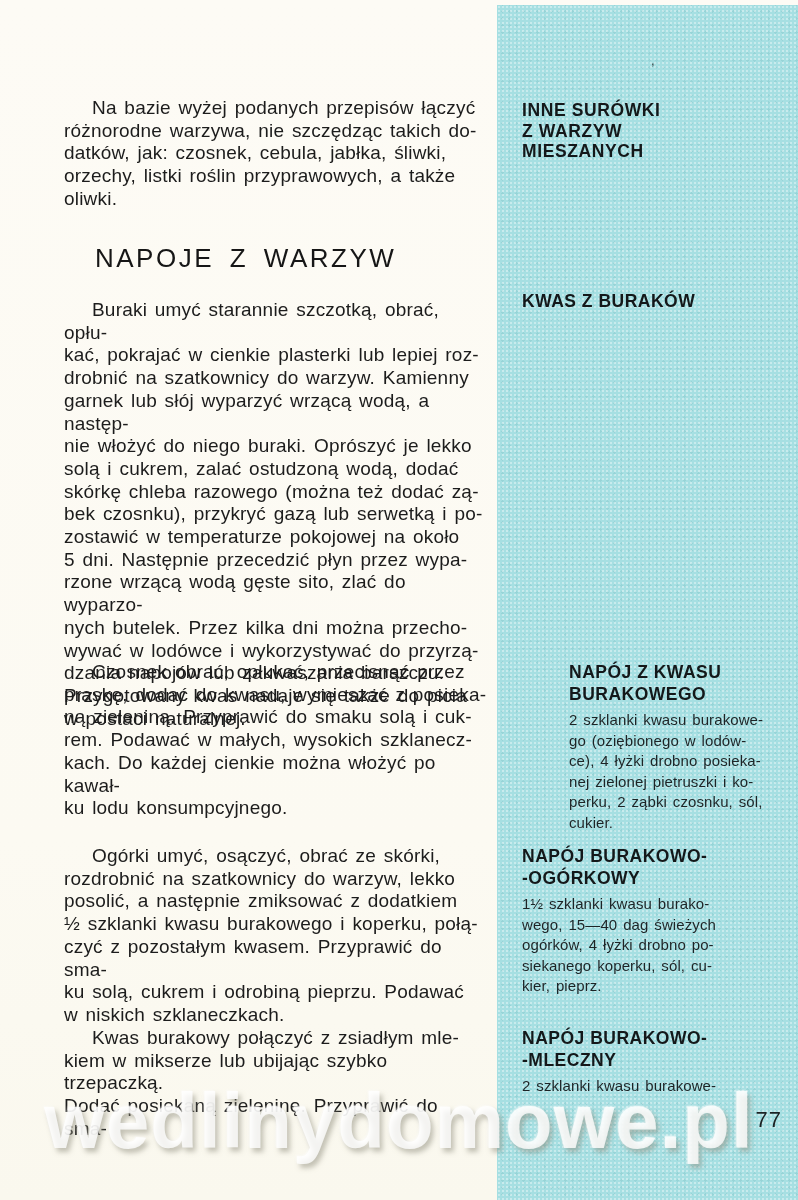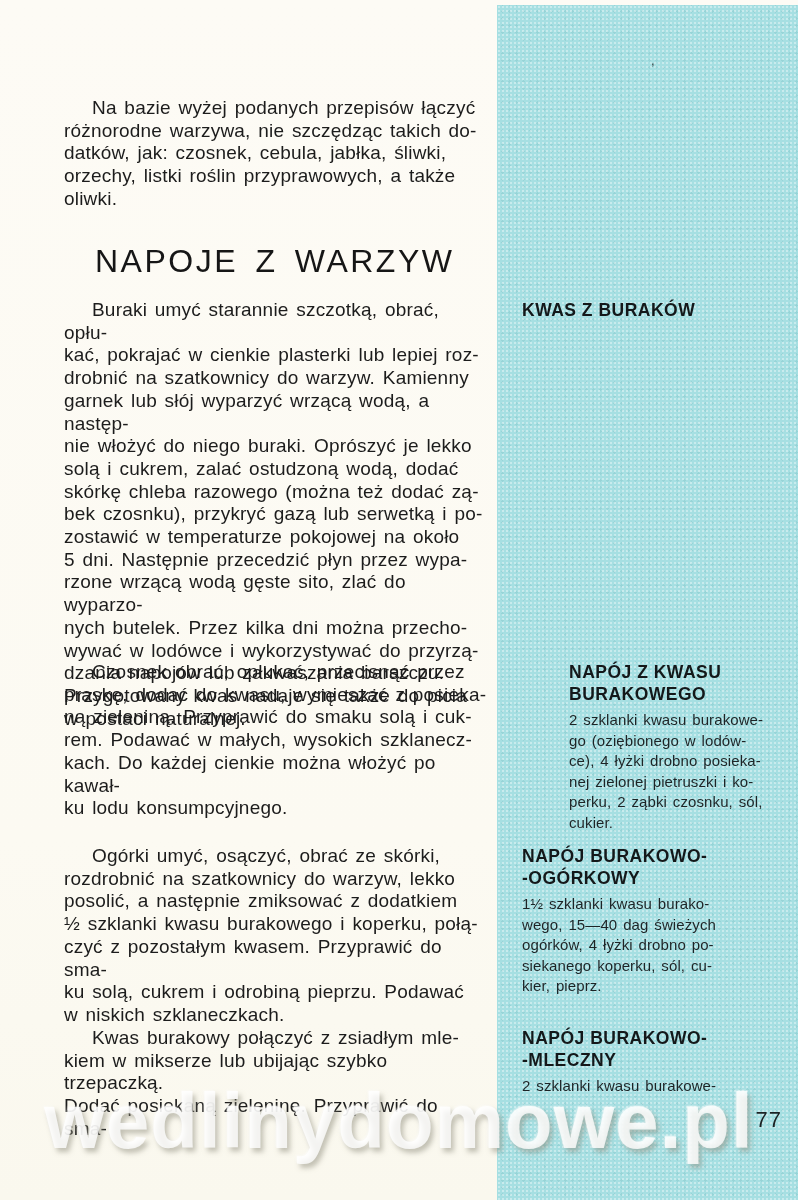--- a/index.html
+++ b/index.html
@@ -21,21 +21,21 @@
     font-size:19px;line-height:22.7px;
     letter-spacing:0.2px;word-spacing:2.2px;
     white-space:pre-line;
     text-indent:28px;
     color:#1c1c1c;
   }
   .para-intro{top:97px;}
   .chapter-heading{
     position:absolute;left:31px;top:243px;
     margin:0;
-    font-size:32px;font-weight:400;
+    font-size:26px;font-weight:400;
     letter-spacing:2.5px;word-spacing:6px;
     color:#161616;
     white-space:nowrap;
   }
   .para-kwas{top:299px;}
   .para-czosnek{top:661px;}
   .para-ogorki{top:845px;}
   .para-mleko{top:1027px;}
 
   
@@ -53,21 +53,21 @@
     font-size:17.5px;font-weight:bold;line-height:20.5px;
     letter-spacing:0.6px;
     white-space:pre-line;
     color:#14181a;
   }
   .artifact-mark{
     position:absolute;left:154px;top:46px;
     font-size:13px;font-weight:400;color:#3a4446;
   }
   .recipe{position:absolute;left:25px;width:252px;}
-  .recipe-1{top:295px;}
+  .recipe-1{top:286px;}
   .recipe-2{top:657px;margin-left:47px;}
   .recipe-3{top:841px;}
   .recipe-4{top:1023px;}
   .recipe h2{
     margin:0 0 5px 0;
     font-size:17.5px;font-weight:bold;line-height:21.5px;
     letter-spacing:0.5px;
     white-space:pre-line;
     color:#14181a;
   }
@@ -142,20 +142,23 @@
 rozdrobnić na szatkownicy do warzyw, lekko
 posolić, a następnie zmiksować z dodatkiem
 ½ szklanki kwasu burakowego i koperku, połą-
 czyć z pozostałym kwasem. Przyprawić do sma-
 ku solą, cukrem i odrobiną pieprzu. Podawać
 w niskich szklaneczkach.</p>
   </div>
 
   <aside class="sidebar">
 
+    <div class="cat-header">INNE SURÓWKI
+Z WARZYW
+MIESZANYCH</div>
     <span class="cat-header artifact-mark">,</span>
 
     <section class="recipe recipe-1">
       <h2>KWAS Z BURAKÓW</h2>
     </section>
 
     <section class="recipe recipe-2">
       <h2>NAPÓJ Z KWASU
 BURAKOWEGO</h2>
       <p>2 szklanki kwasu burakowe-

